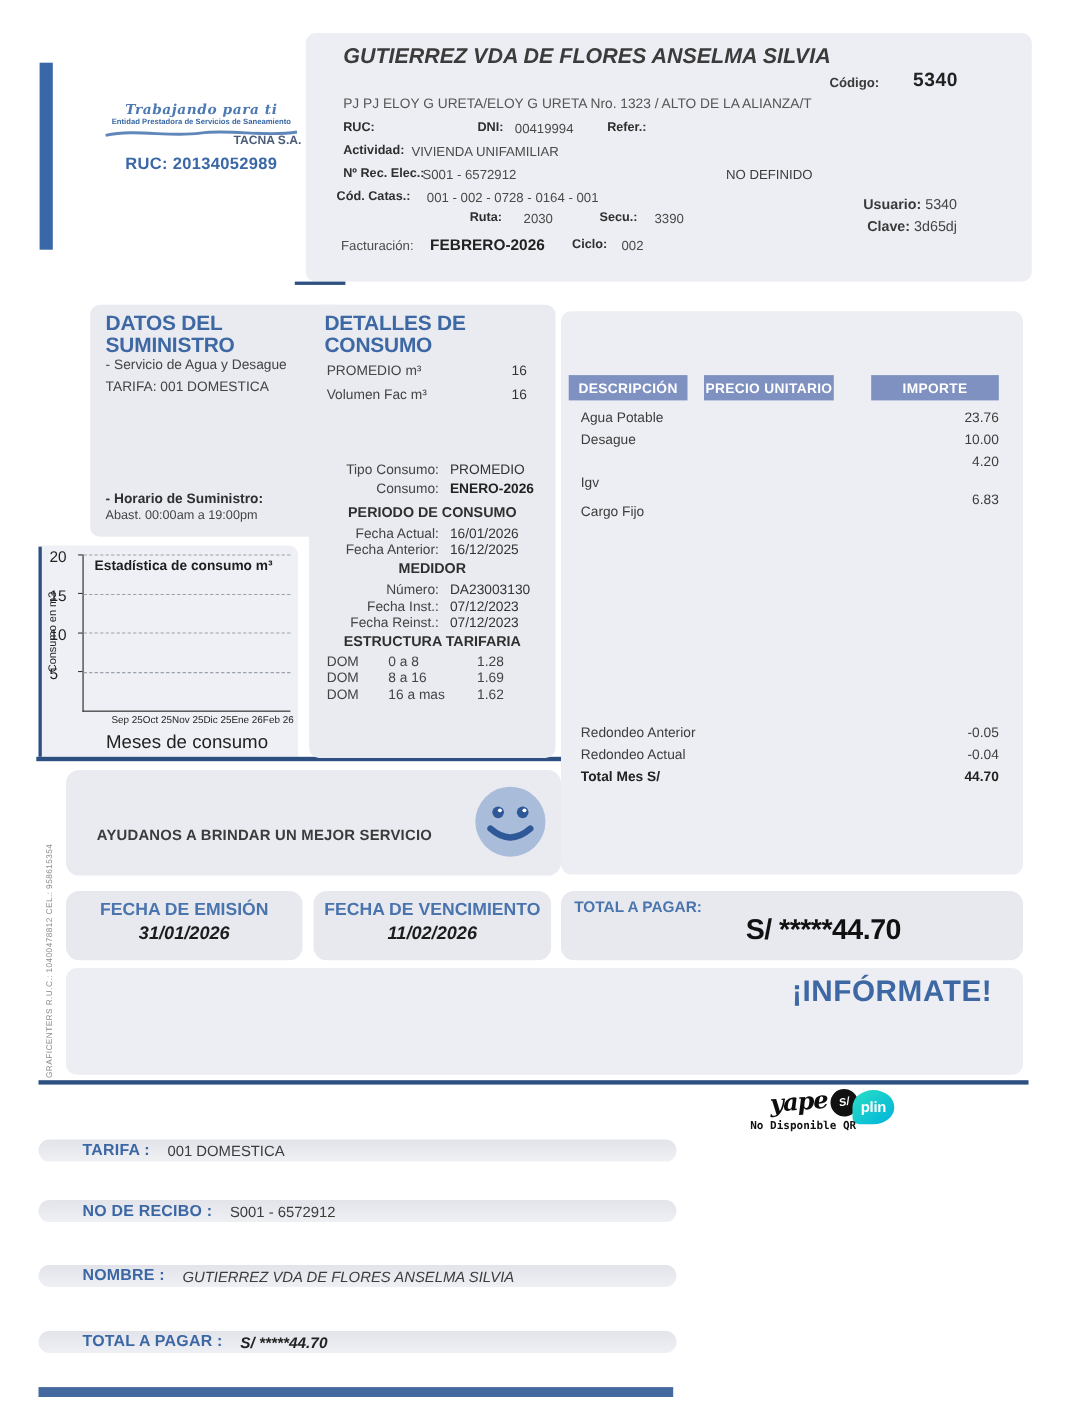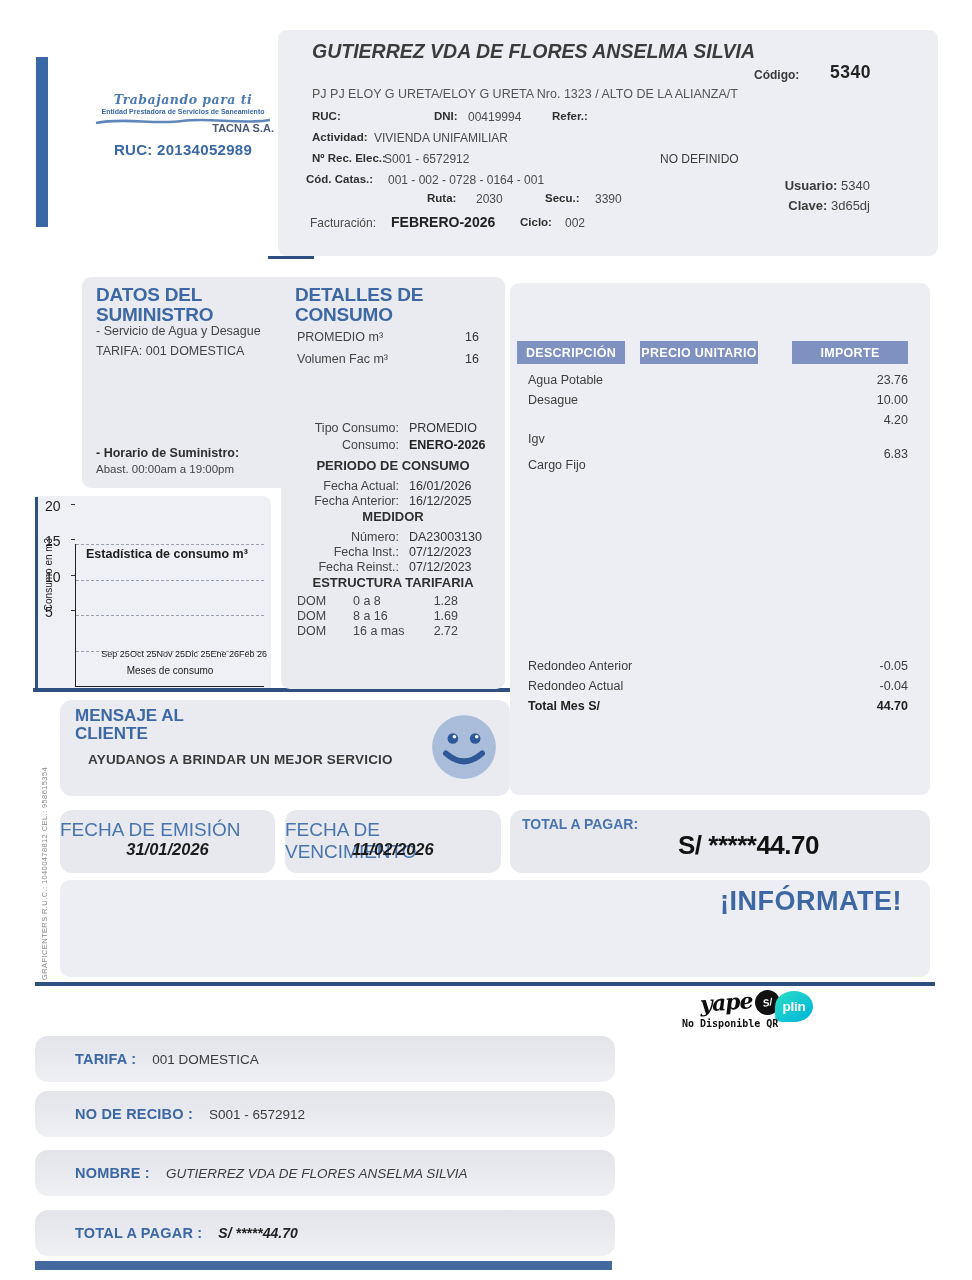--- a/index.html
+++ b/index.html
@@ -15,26 +15,26 @@
   .val-col{margin-left:10px;font-size:12.5px;color:#333;}
   .center-title{position:absolute;width:100%;text-align:center;font-weight:bold;font-size:13px;color:#2f2f2f;}
   .chip{position:absolute;height:23px;background:#7e91c0;color:#ffffff;font-weight:bold;
         font-size:12.5px;letter-spacing:0.3px;display:flex;align-items:center;justify-content:center;}
   .money-row-label{position:absolute;left:18px;font-size:12.5px;color:#3d3d3d;}
   .money-row-value{position:absolute;right:22px;font-size:12.5px;color:#3d3d3d;text-align:right;}
   .gridline{position:absolute;left:0;right:0;border-top:1px dashed #9aa1ae;}
   .ytick{position:absolute;width:24px;text-align:left;font-size:14px;color:#222;}
   .ytickmark{position:absolute;width:4px;height:1px;background:#333;}
   .xtick{font-size:9px;color:#222;}
-  .pill{position:absolute;left:35px;width:580px;height:46px;border-radius:13px;
+  .pill{position:absolute;left:35px;width:580px;height:20px;border-radius:13px;
         background:linear-gradient(#e2e4ea,#eef0f4);display:flex;align-items:center;}
   .pill .plabel{margin-left:40px;font-size:14.5px;font-weight:bold;color:#3c67a5;letter-spacing:0.2px;}
   .pill .pvalue{margin-left:16px;font-size:13.5px;color:#3c3c3c;}
   .accent-bar{position:absolute;background:#2e5080;}
-  .datebox-label{position:absolute;top:9px;width:100%;font-weight:normal;font-size:19px;color:#4a74ad;}
+  .datebox-label{position:absolute;top:9px;width:100%;text-align:center;font-weight:bold;font-size:16px;color:#4a74ad;}
   .datebox-value{position:absolute;top:30px;width:100%;text-align:center;font-weight:bold;font-style:italic;font-size:16.5px;color:#1c1c1c;}
 </style>
 </head>
 <body>
 
 <div class="page">
 
   <div class="abs" style="left:36px;top:57px;width:12px;height:170px;background:#3a68a6;"></div>
 
   <div class="abs" style="left:92px;top:92px;width:182px;">
@@ -93,21 +93,21 @@
 
   <div class="panel" style="left:35px;top:277px;width:236px;height:211px;background:#e9ebf1;margin-left:47px;">
     <div class="sec-title abs" style="left:14px;top:8px;width:170px;">DATOS DEL SUMINISTRO</div>
     <div class="abs" style="left:14px;top:47px;font-size:12.5px;color:#444;">- Servicio de Agua y Desague</div>
     <div class="abs" style="left:14px;top:67px;font-size:12.5px;color:#444;">TARIFA: 001 DOMESTICA</div>
     <div class="abs" style="left:14px;top:169px;font-size:12.5px;font-weight:bold;color:#2f2f2f;">- Horario de Suministro:</div>
     <div class="abs" style="left:14px;top:186px;font-size:11.5px;color:#444;">Abast. 00:00am a 19:00pm</div>
   </div>
 
   <div class="abs" style="left:35px;top:496px;width:236px;height:192px;background:#eef0f5;border-radius:0 8px 0 0;">
-    <div class="abs" style="left:40px;top:8px;width:188px;height:142px;border-left:1.5px solid #222;border-bottom:1.5px solid #222;margin-top:40px;">
+    <div class="abs" style="left:40px;top:8px;width:188px;height:142px;border-left:1.5px solid #222;border-bottom:1.5px solid #222;">
       <div class="gridline" style="top:0;"></div>
       <div class="gridline" style="top:25%;"></div>
       <div class="gridline" style="top:50%;"></div>
       <div class="gridline" style="top:75%;"></div>
       <div class="abs" style="left:10px;top:3px;font-size:12.5px;font-weight:bold;color:#1d1d1d;white-space:nowrap;">Estadística de consumo m³</div>
     </div>
     <div class="ytick" style="left:10px;top:2px;">20</div>
     <div class="ytick" style="left:10px;top:37px;">15</div>
     <div class="ytick" style="left:10px;top:73px;">10</div>
     <div class="ytick" style="left:10px;top:108px;">5</div>
@@ -117,21 +117,21 @@
     <div class="ytickmark" style="left:36px;top:114px;"></div>
     <div class="abs" style="left:-56px;top:72px;width:140px;height:13px;text-align:center;font-size:10px;color:#222;transform:rotate(-90deg);">Consumo en m3</div>
     <div class="abs" style="left:38px;top:153px;width:194px;display:flex;justify-content:flex-end;">
       <span class="xtick">Sep 25</span>
       <span class="xtick">Oct 25</span>
       <span class="xtick">Nov 25</span>
       <span class="xtick">Dic 25</span>
       <span class="xtick">Ene 26</span>
       <span class="xtick">Feb 26</span>
     </div>
-    <div class="abs" style="left:40px;top:169px;width:190px;text-align:center;font-size:10px;color:#222;">Meses de consumo</div>
+    <div class="abs" style="left:40px;top:169px;width:190px;text-align:center;font-size:17px;color:#222;">Meses de consumo</div>
   </div>
   <div class="accent-bar" style="left:35px;top:497px;width:3px;height:191px;"></div>
   <div class="accent-bar" style="left:33px;top:688px;width:487px;height:3.5px;"></div>
 
   <div class="panel" style="left:281px;top:277px;width:224px;height:412px;background:#e9ebf1;">
     <div class="sec-title abs" style="left:14px;top:8px;width:160px;">DETALLES DE CONSUMO</div>
 
     <span class="abs" style="left:16px;top:53px;font-size:12.5px;color:#444;">PROMEDIO m³</span>
     <span class="abs" style="right:26px;top:53px;font-size:12.5px;color:#333;">16</span>
     <span class="abs" style="left:16px;top:75px;font-size:12.5px;color:#444;">Volumen Fac m³</span>
@@ -170,21 +170,21 @@
       <span class="abs" style="right:47px;">1.28</span>
     </div>
     <div class="abs" style="left:0;top:332px;width:100%;font-size:12.5px;color:#444;">
       <span class="abs" style="left:16px;">DOM</span>
       <span class="abs" style="left:72px;">8 a 16</span>
       <span class="abs" style="right:47px;">1.69</span>
     </div>
     <div class="abs" style="left:0;top:347px;width:100%;font-size:12.5px;color:#444;">
       <span class="abs" style="left:16px;">DOM</span>
       <span class="abs" style="left:72px;">16 a mas</span>
-      <span class="abs" style="right:47px;">2.72</span>
+      <span class="abs" style="right:47px;">1.62</span>
     </div>
   </div>
 
   <div class="panel" style="left:510px;top:283px;width:420px;height:512px;background:#edeef3;">
 
     <div class="chip" style="left:7px;top:58px;width:108px;">DESCRIPCIÓN</div>
     <div class="chip" style="left:130px;top:58px;width:118px;">PRECIO UNITARIO</div>
     <div class="chip" style="left:282px;top:58px;width:116px;">IMPORTE</div>
 
     <span class="money-row-label" style="top:90px;">Agua Potable</span>
@@ -198,21 +198,20 @@
 
     <span class="money-row-label" style="top:376px;">Redondeo Anterior</span>
     <span class="money-row-value" style="top:376px;">-0.05</span>
     <span class="money-row-label" style="top:396px;">Redondeo Actual</span>
     <span class="money-row-value" style="top:396px;">-0.04</span>
     <span class="money-row-label" style="top:416px;font-weight:bold;color:#222;">Total Mes S/</span>
     <span class="money-row-value" style="top:416px;font-weight:bold;color:#222;">44.70</span>
   </div>
 
   <div class="panel" style="left:60px;top:700px;width:450px;height:96px;background:#e9ebf1;border-radius:12px;">
-    <div class="abs" style="left:15px;top:7px;width:150px;font-size:17px;font-weight:bold;color:#3e68a4;line-height:1.05;">MENSAJE AL CLIENTE</div>
     <div class="abs" style="left:28px;top:52px;font-size:13.5px;font-weight:bold;color:#3b3b3b;letter-spacing:0.2px;">AYUDANOS A BRINDAR UN MEJOR SERVICIO</div>
     <svg class="abs" width="68" height="68" viewBox="0 0 64 64" style="right:12px;top:13px;">
       <circle cx="32" cy="32" r="30" fill="#a9bcd9"></circle>
       <circle cx="21.5" cy="24" r="5" fill="#2f5898"></circle>
       <circle cx="42.5" cy="24" r="5" fill="#2f5898"></circle>
       <circle cx="23" cy="22.3" r="1.7" fill="#ffffff"></circle>
       <circle cx="44" cy="22.3" r="1.7" fill="#ffffff"></circle>
       <path d="M15 38 Q32 53 49 38" stroke="#2f5898" stroke-width="5.5" fill="none" stroke-linecap="round"></path>
     </svg>
   </div>

